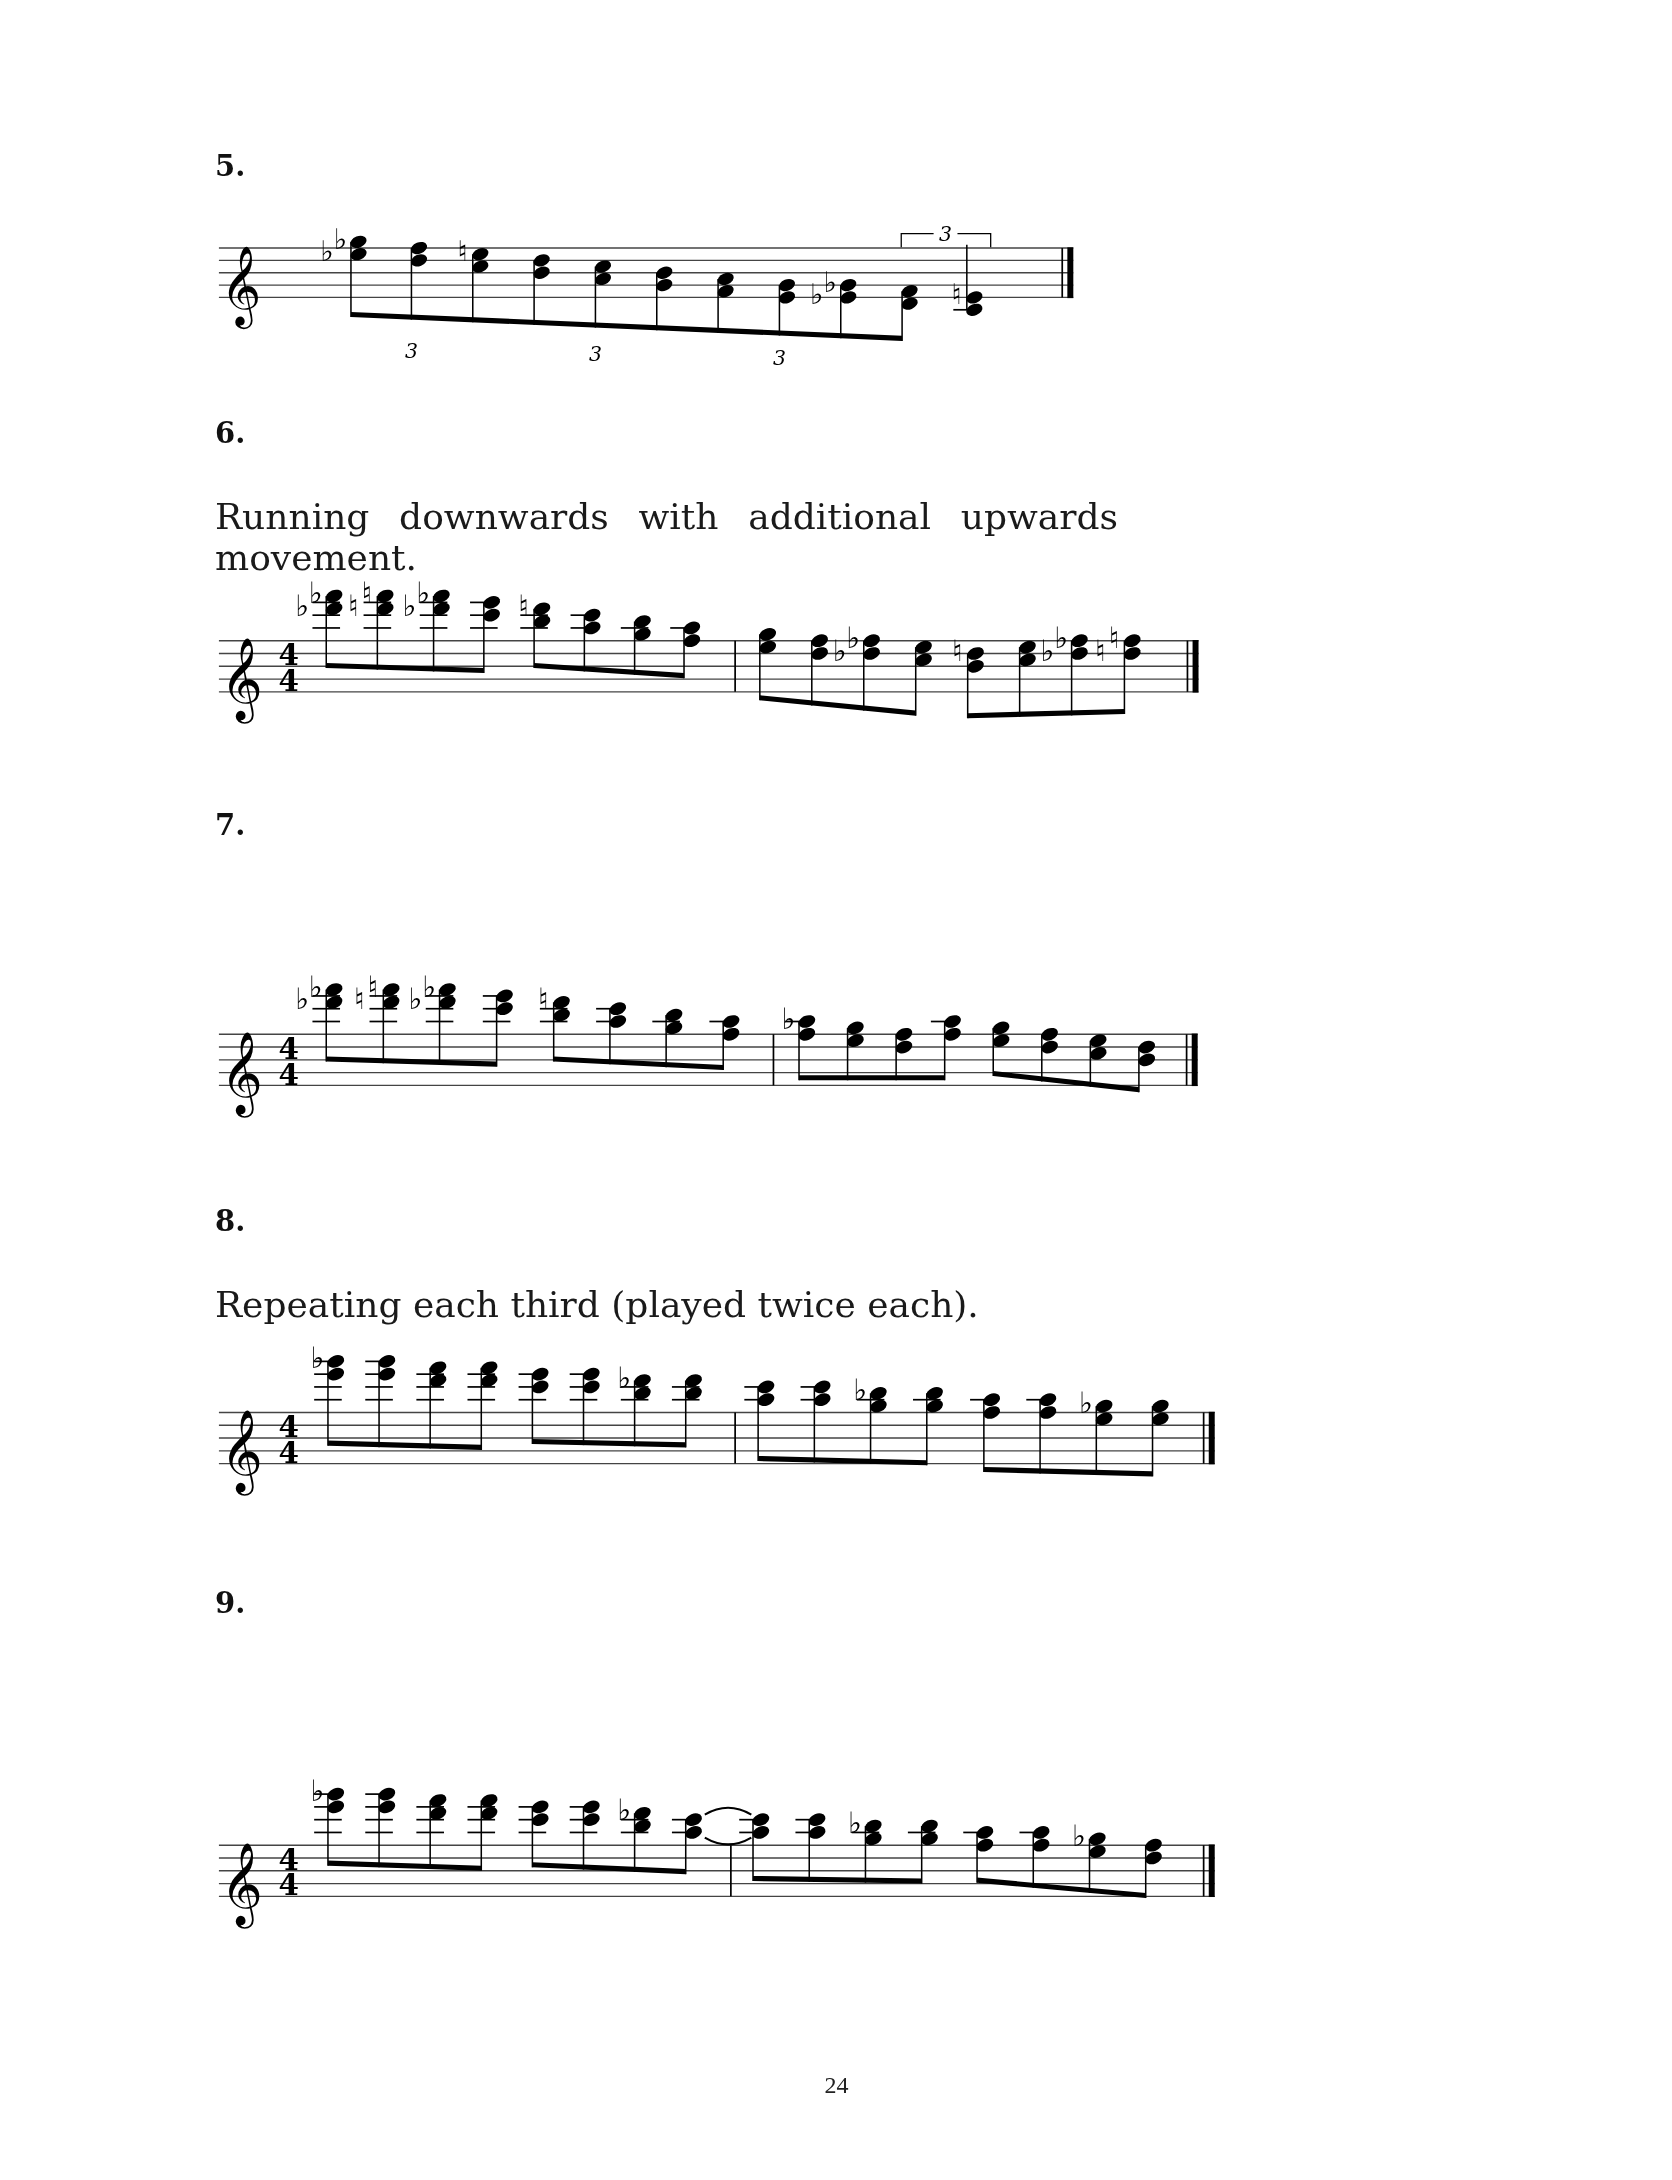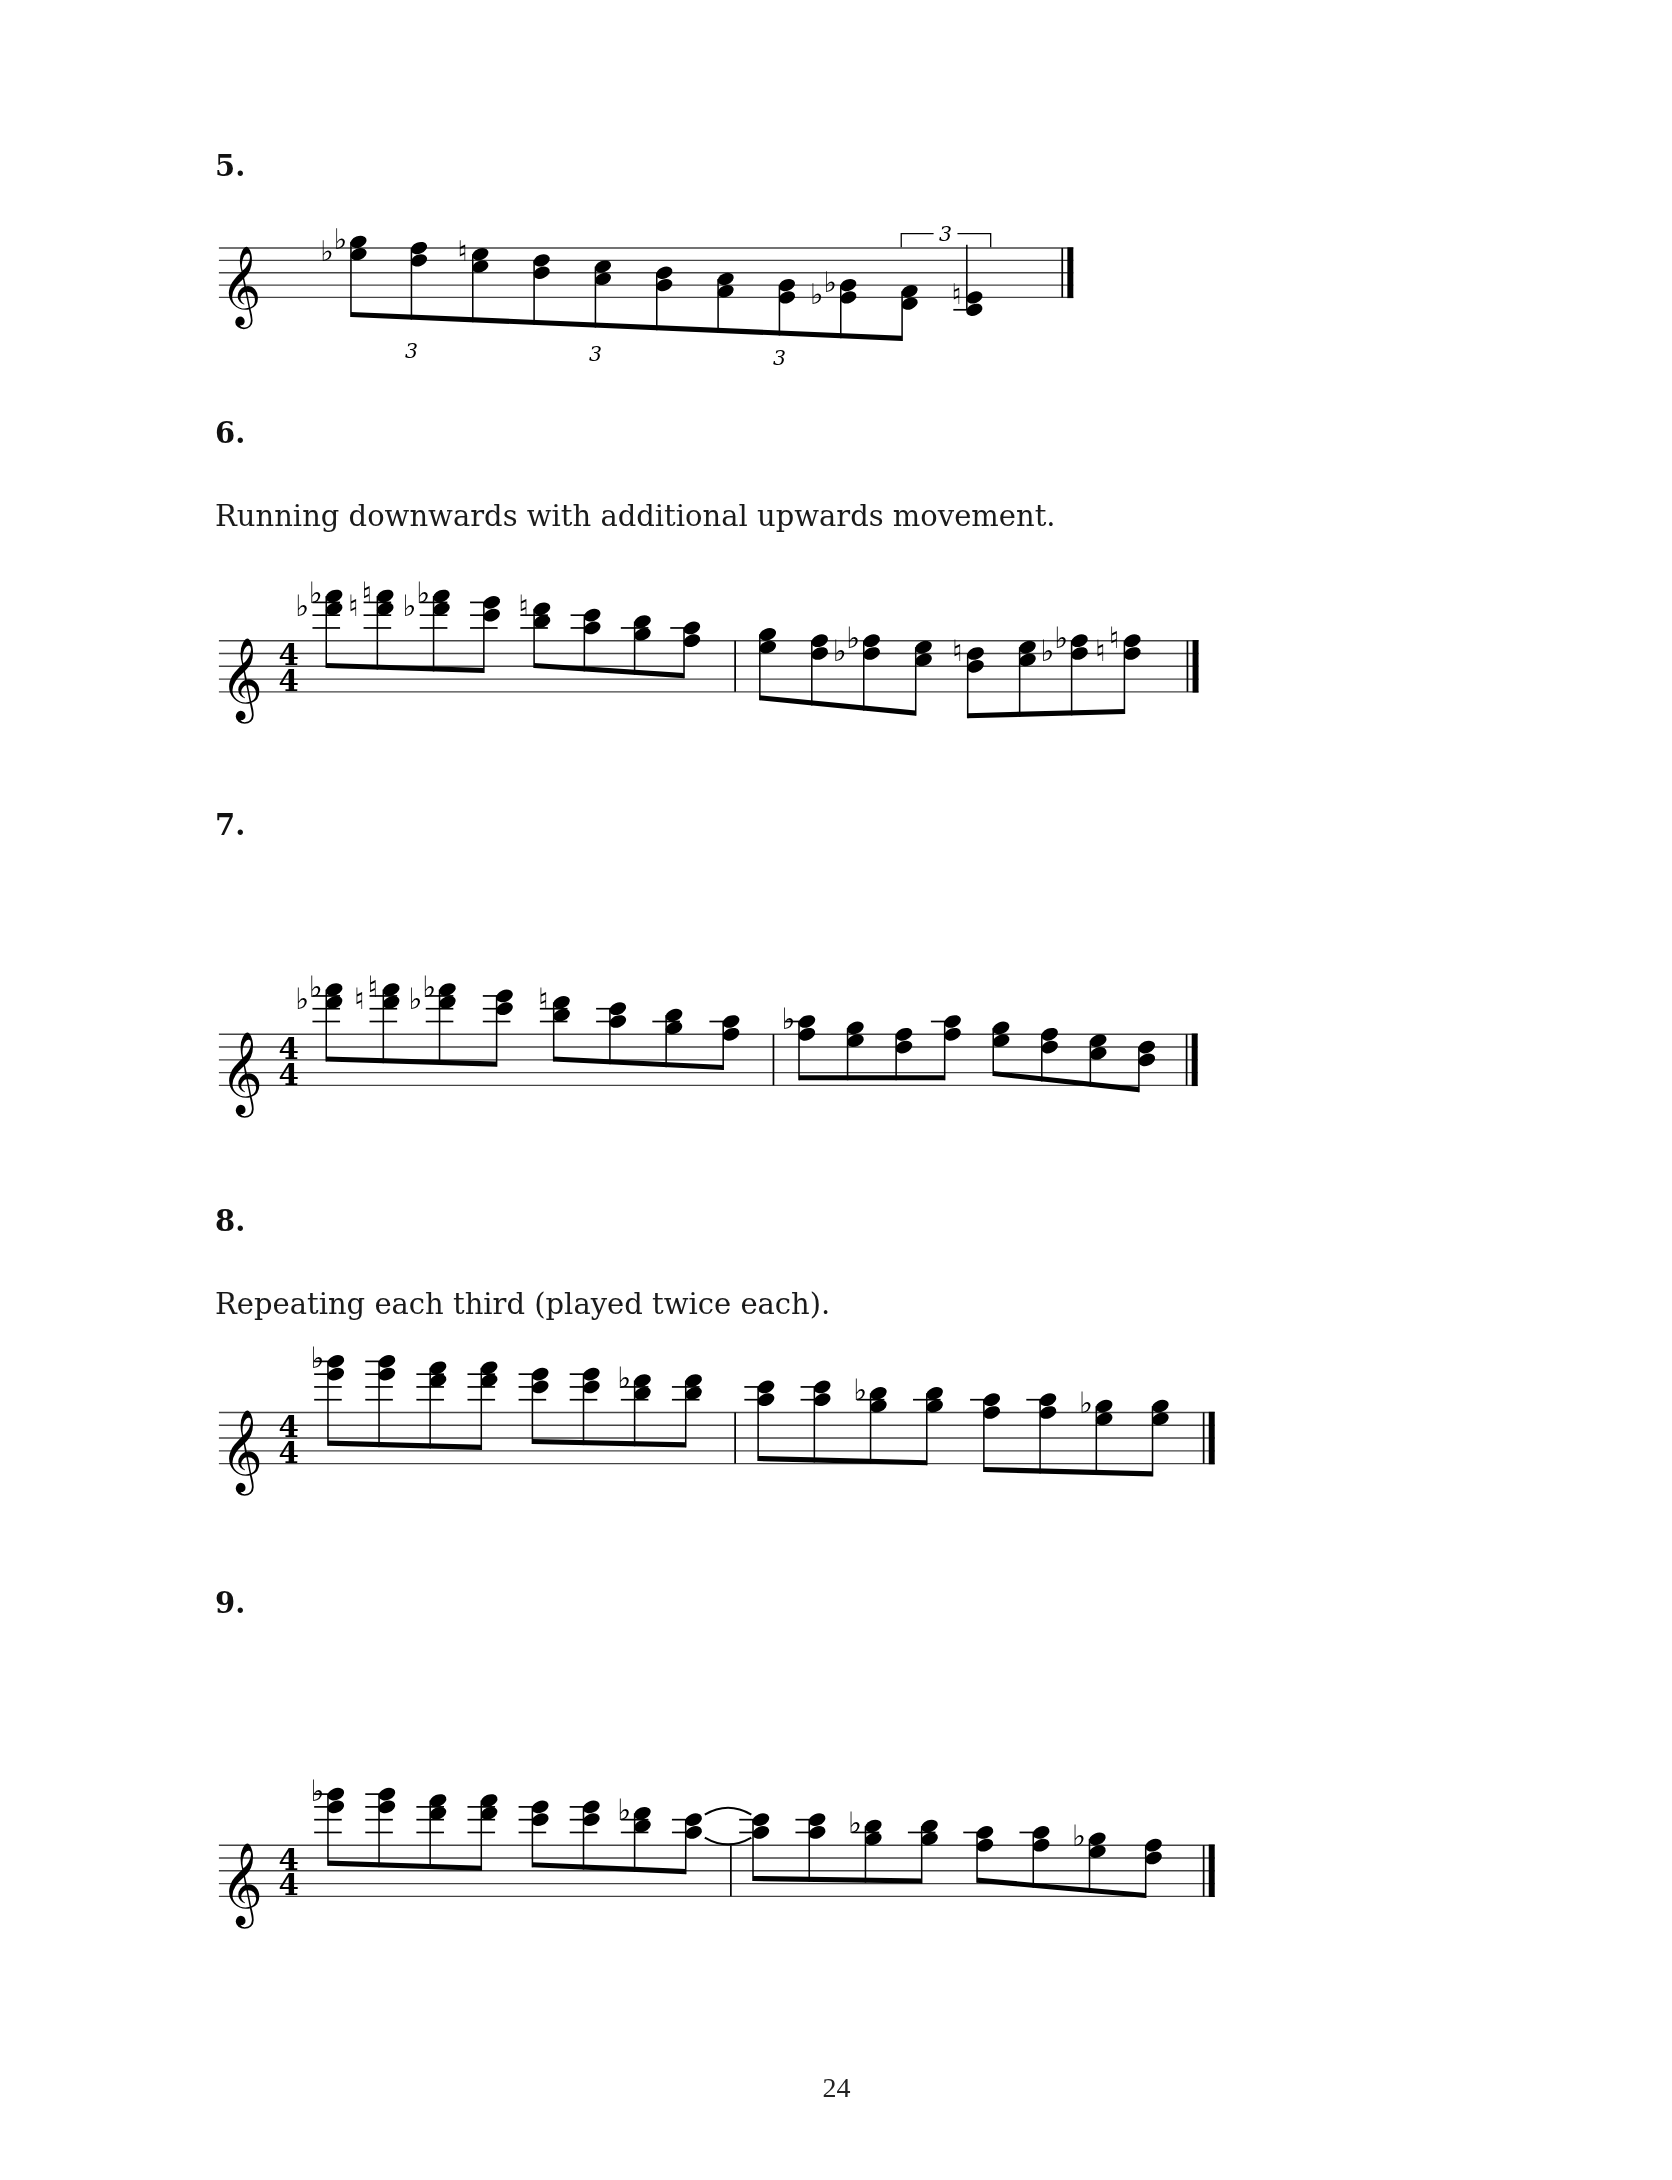--- a/index.html
+++ b/index.html
@@ -6,29 +6,29 @@
   body { width: 1673px; height: 2181px; position: relative; overflow: hidden; }
   .page { position: absolute; left: 0; top: 0; width: 1673px; height: 2181px; background: #fff; }
   .ex-num {
     position: absolute; left: 215px;
     font-family: "DejaVu Serif", serif; font-weight: bold;
     font-size: 29px; color: #111; line-height: 1;
   }
   .ex-desc {
     position: absolute; left: 215px; width: 903px;
     font-family: "DejaVu Serif", serif;
-    font-size: 29px; color: #1a1a1a; line-height: 41px;
+    font-size: 36px; color: #1a1a1a; line-height: 41px;
     text-align: justify;
   }
   .ex-desc.lastline-left { text-align-last: left; }
   .staff-svg { position: absolute; left: 0; }
   .page-number {
     position: absolute; left: 0; width: 1673px; top: 2072px;
     text-align: center;
-    font-family: "Liberation Serif", serif; font-size: 28px; color: #222;
+    font-family: "Liberation Serif", serif; font-size: 24px; color: #222;
   }
 </style>
 </head>
 <body>
 
 <div class="page">
 
   <div class="ex-num" style="top:152px">5.</div>
   <svg class="staff-svg" id="staff-0" width="1673" height="2181" style="top:0" viewBox="0 0 1964 2560">
       <line x1="257" x2="1260" y1="291" y2="291" stroke="#444" stroke-width="1.6"></line>

